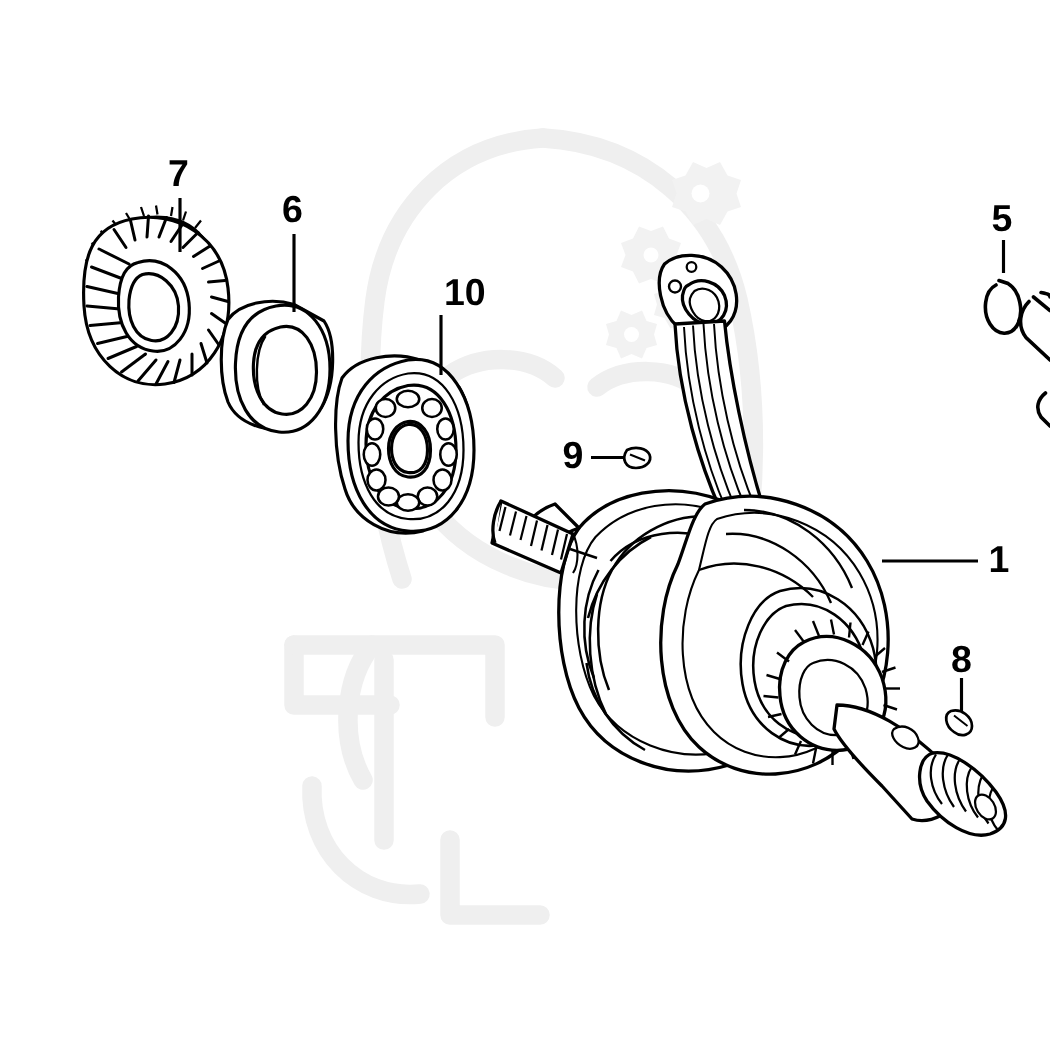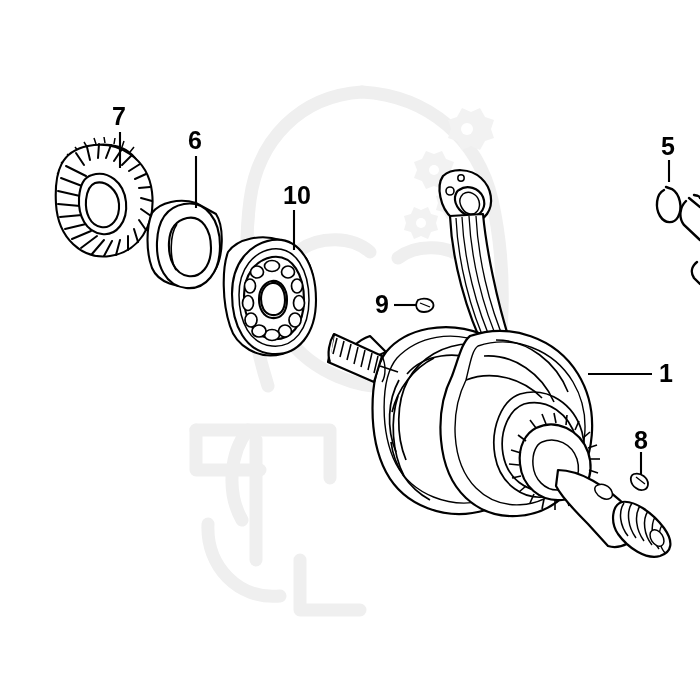--- a/index.html
+++ b/index.html
@@ -300,19 +300,19 @@
         <line x1="294" y1="210" x2="294" y2="250"></line>
         <line x1="669" y1="160" x2="669" y2="182"></line>
         <line x1="394" y1="305" x2="416" y2="305"></line>
         <line x1="588" y1="374" x2="652" y2="374"></line>
         <line x1="641" y1="452" x2="641" y2="474"></line>
       </g>
   </svg>
 
   <div class="cal" style="left:112px;top:104px;">7</div>
   <div class="cal" style="left:188px;top:128px;">6</div>
-  <div class="cal" style="left:283px;top:183px;">10</div>
+  <div class="cal" style="left:296px;top:183px;">10</div>
   <div class="cal" style="left:661px;top:134px;">5</div>
   <div class="cal" style="left:375px;top:292px;">9</div>
   <div class="cal" style="left:659px;top:361px;">1</div>
   <div class="cal" style="left:634px;top:428px;">8</div>
 
 </div>
 
 </body></html>

